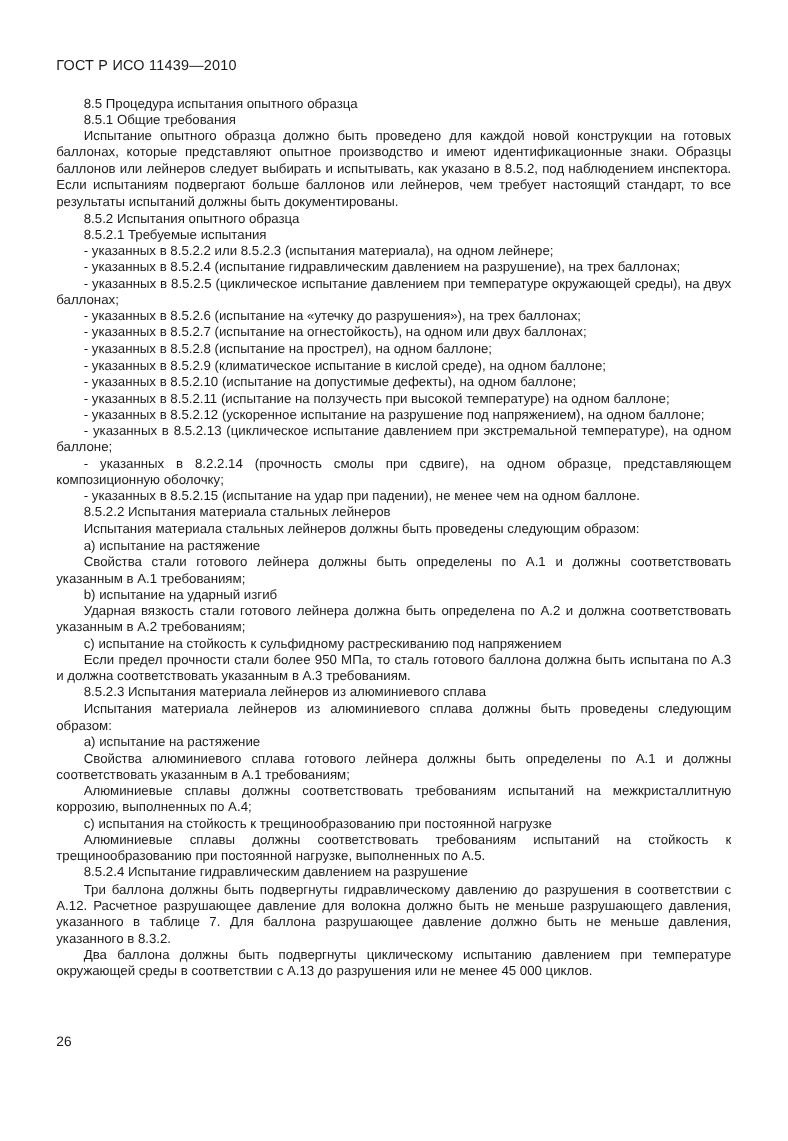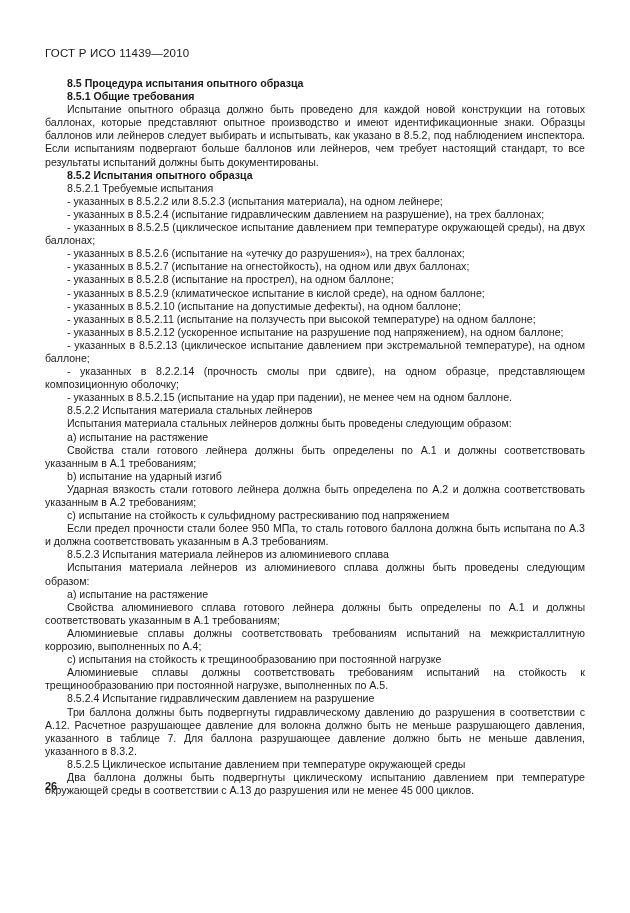--- a/index.html
+++ b/index.html
@@ -29,28 +29,27 @@
     position: absolute;
     top: 77px;
     left: 45px;
     width: 540px;
     font-size: 10.6px;
     line-height: 13.1px;
     text-align: justify;
     color: #1a1a1a;
   }
   .para { text-indent: 22px; }
-  .para.bold { font-weight: bold; }
+  .para.bold { font-weight: normal; }
   .page-number {
     position: absolute;
-    top: 780px;
+    top: 828px;
     left: 45px;
     font-size: 11px;
     color: #1a1a1a;
-    font-weight: bold;
   }
 </style>
 </head>
 <body>
 
 <div class="page">
   <div class="doc-header">ГОСТ Р ИСО 11439—2010</div>
 
   <div class="doc-body">
       <p class="para bold">8.5 Процедура испытания опытного образца</p>
@@ -81,18 +80,17 @@
       <p class="para">Если предел прочности стали более 950 МПа, то сталь готового баллона должна быть испытана по А.3 и должна соответствовать указанным в А.3 требованиям.</p>
       <p class="para">8.5.2.3 Испытания материала лейнеров из алюминиевого сплава</p>
       <p class="para">Испытания материала лейнеров из алюминиевого сплава должны быть проведены следующим образом:</p>
       <p class="para">а) испытание на растяжение</p>
       <p class="para">Свойства алюминиевого сплава готового лейнера должны быть определены по А.1 и должны соответствовать указанным в А.1 требованиям;</p>
       <p class="para">Алюминиевые сплавы должны соответствовать требованиям испытаний на межкристаллитную коррозию, выполненных по А.4;</p>
       <p class="para">с) испытания на стойкость к трещинообразованию при постоянной нагрузке</p>
       <p class="para">Алюминиевые сплавы должны соответствовать требованиям испытаний на стойкость к трещинообразованию при постоянной нагрузке, выполненных по А.5.</p>
       <p class="para">8.5.2.4 Испытание гидравлическим давлением на разрушение</p>
       <p class="para">Три баллона должны быть подвергнуты гидравлическому давлению до разрушения в соответствии с А.12. Расчетное разрушающее давление для волокна должно быть не меньше разрушающего давления, указанного в таблице 7. Для баллона разрушающее давление должно быть не меньше давления, указанного в 8.3.2.</p>
-      <p class="para">8.5.2.5 Циклическое испытание давлением при температуре окружающей среды</p>
       <p class="para">Два баллона должны быть подвергнуты циклическому испытанию давлением при температуре окружающей среды в соответствии с А.13 до разрушения или не менее 45 000 циклов.</p>
     </div>
 
   <div class="page-number">26</div>
 </div>
 
 </body></html>

